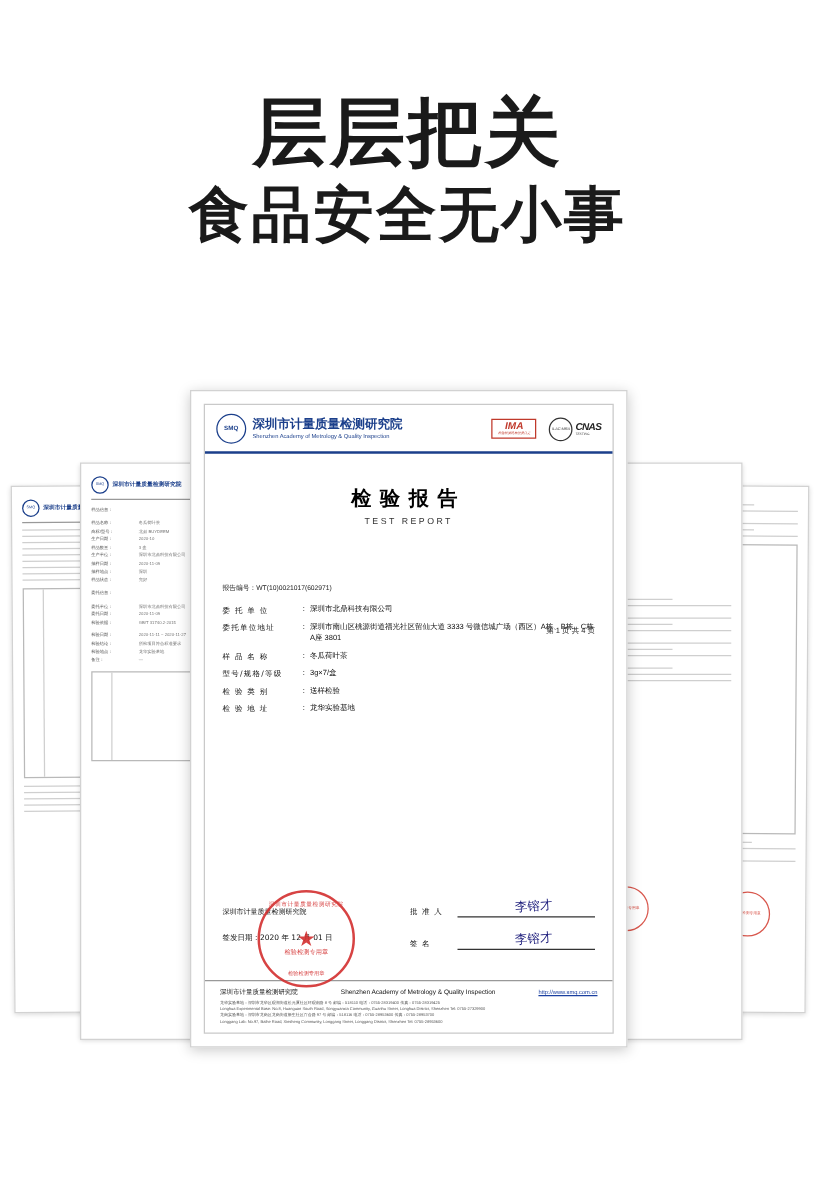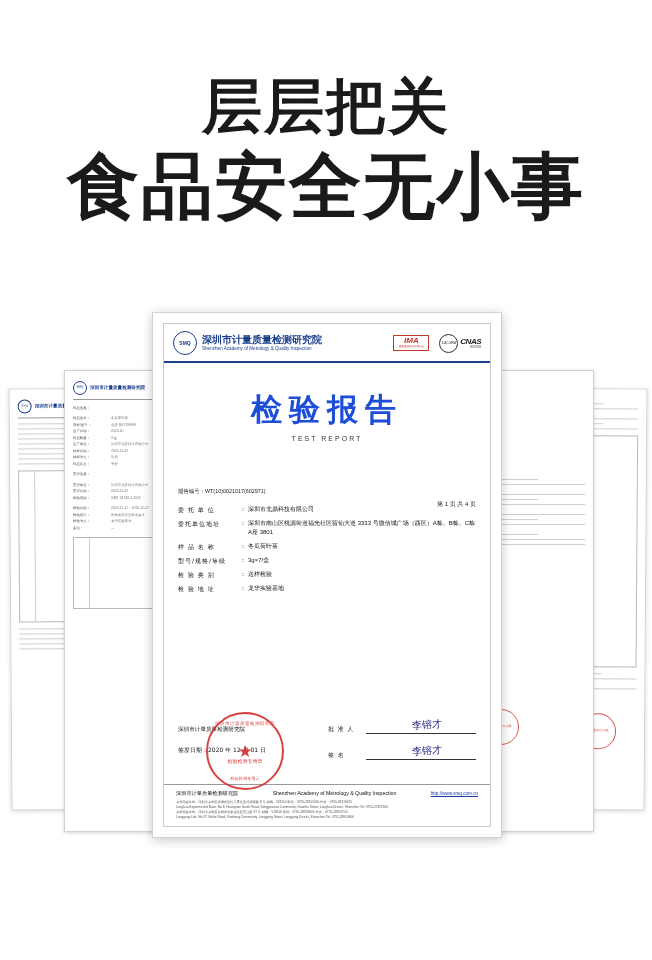--- a/index.html
+++ b/index.html
@@ -25,21 +25,21 @@
     text-align: center;
   }
   .headline .line {
     font-family: "DejaVu Sans", sans-serif;
     font-weight: bold;
     color: #1a1a1a;
     letter-spacing: 2px;
     line-height: 1.22;
   }
   .headline .line1 { font-size: 60px; }
-  .headline .line2 { font-size: 72px; }
+  .headline .line2 { font-size: 48px; }
 
   
   .stack {
     position: absolute;
     top: 300px;
     left: 0;
     width: 652px;
     height: 560px;
   }
   .sheet {
@@ -167,37 +167,37 @@
   .badges { display: flex; align-items: center; gap: 10px; font-style: italic; }
   .badge-ima {
     border: 1.2px solid #c0392b;
     color: #c0392b;
     padding: 1px 4px;
     font-size: 8px; font-weight: bold;
     line-height: 1;
     text-align: center;
   }
   .badge-ima small { display: block; font-size: 2.6px; font-weight: normal; margin-top: 1px; }
-  .badge-cnas { display: flex; align-items: center; gap: 2px; text-align: right; }
+  .badge-cnas { display: flex; align-items: center; gap: 2px; }
   .cnas-circle {
     width: 17px; height: 17px; border-radius: 50%;
     border: 1.1px solid #333;
     font-size: 3px; color: #333;
     display: flex; align-items: center; justify-content: center;
   }
   .cnas-txt { font-size: 8px; font-weight: bold; color: #222; letter-spacing: -.5px; }
   .cnas-sub { font-size: 2.6px; color: #444; line-height: 1.2; }
 
   .f-title {
     text-align: center;
     margin-top: 26px;
   }
   .f-title .cn {
     font-family: "DejaVu Sans", sans-serif;
-    font-size: 31px; font-weight: bold; letter-spacing: 7px; color: #1d4ed8;
+    font-size: 16px; font-weight: bold; letter-spacing: 7px; color: #000000;
   }
   .f-title .en {
     font-size: 7px; letter-spacing: 2px; color: #333; margin-top: 4px;
   }
 
   .barcode-wrap {
     margin: 18px 0 2px 14px;
     width: 148px; height: 26px;
     display: flex; align-items: flex-end; gap: 1px;
     overflow: hidden;

